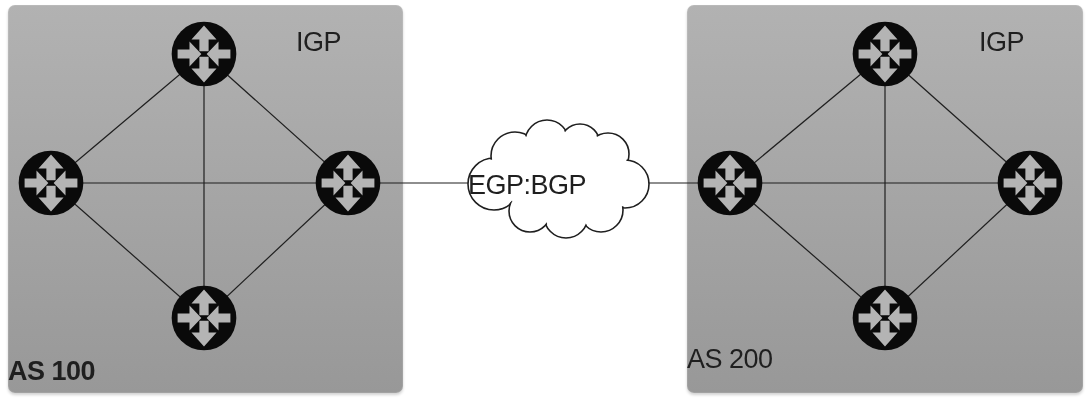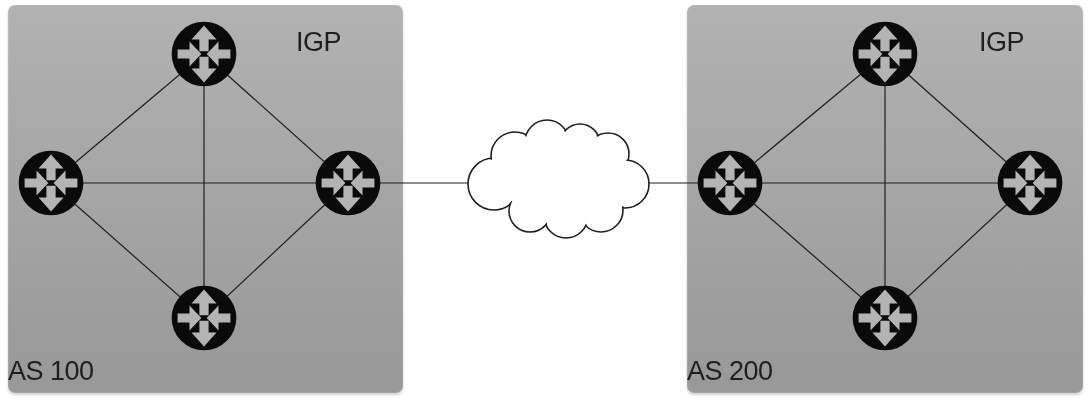--- a/index.html
+++ b/index.html
@@ -35,22 +35,22 @@
     color: var(--text, #1f1f1f);
     font-size: 27px;
     letter-spacing: -0.5px;
     text-align: left;
     white-space: nowrap;
     line-height: 31px;
     user-select: none;
   }
   .igp-left   { left: 296px; top: 27px;  width: 60px; }
   .igp-right  { left: 979px; top: 27px;  width: 60px; }
-  .as-left    { left: 8px;   top: 356px; width: 395px; }
-  .as-right   { left: 687px; top: 356px; width: 396px; }
+  .as-left    { left: 8px;   top: 356px; width: 395px; font-weight: bold; }
+  .as-right   { left: 687px; top: 344px; width: 396px; }
   .cloud-text { left: 468px; top: 170px; width: 160px; }
 </style>
 </head>
 <body>
 
 <div class="stage">
 
   <div class="as-box left"></div>
   <div class="as-box right"></div>
 
@@ -120,14 +120,15 @@
     <use href="#routerSym" x="852" y="21" width="66" height="66"></use>
     <use href="#routerSym" x="697" y="150" width="66" height="66"></use>
     <use href="#routerSym" x="997" y="150" width="66" height="66"></use>
     <use href="#routerSym" x="852" y="285" width="66" height="66"></use>
   </svg>
 
   <div class="label igp-left">IGP</div>
   <div class="label igp-right">IGP</div>
   <div class="label as-left">AS 100</div>
   <div class="label as-right">AS 200</div>
+  <div class="label cloud-text">EGP:BGP</div>
 
 </div>
 
 </body></html>

